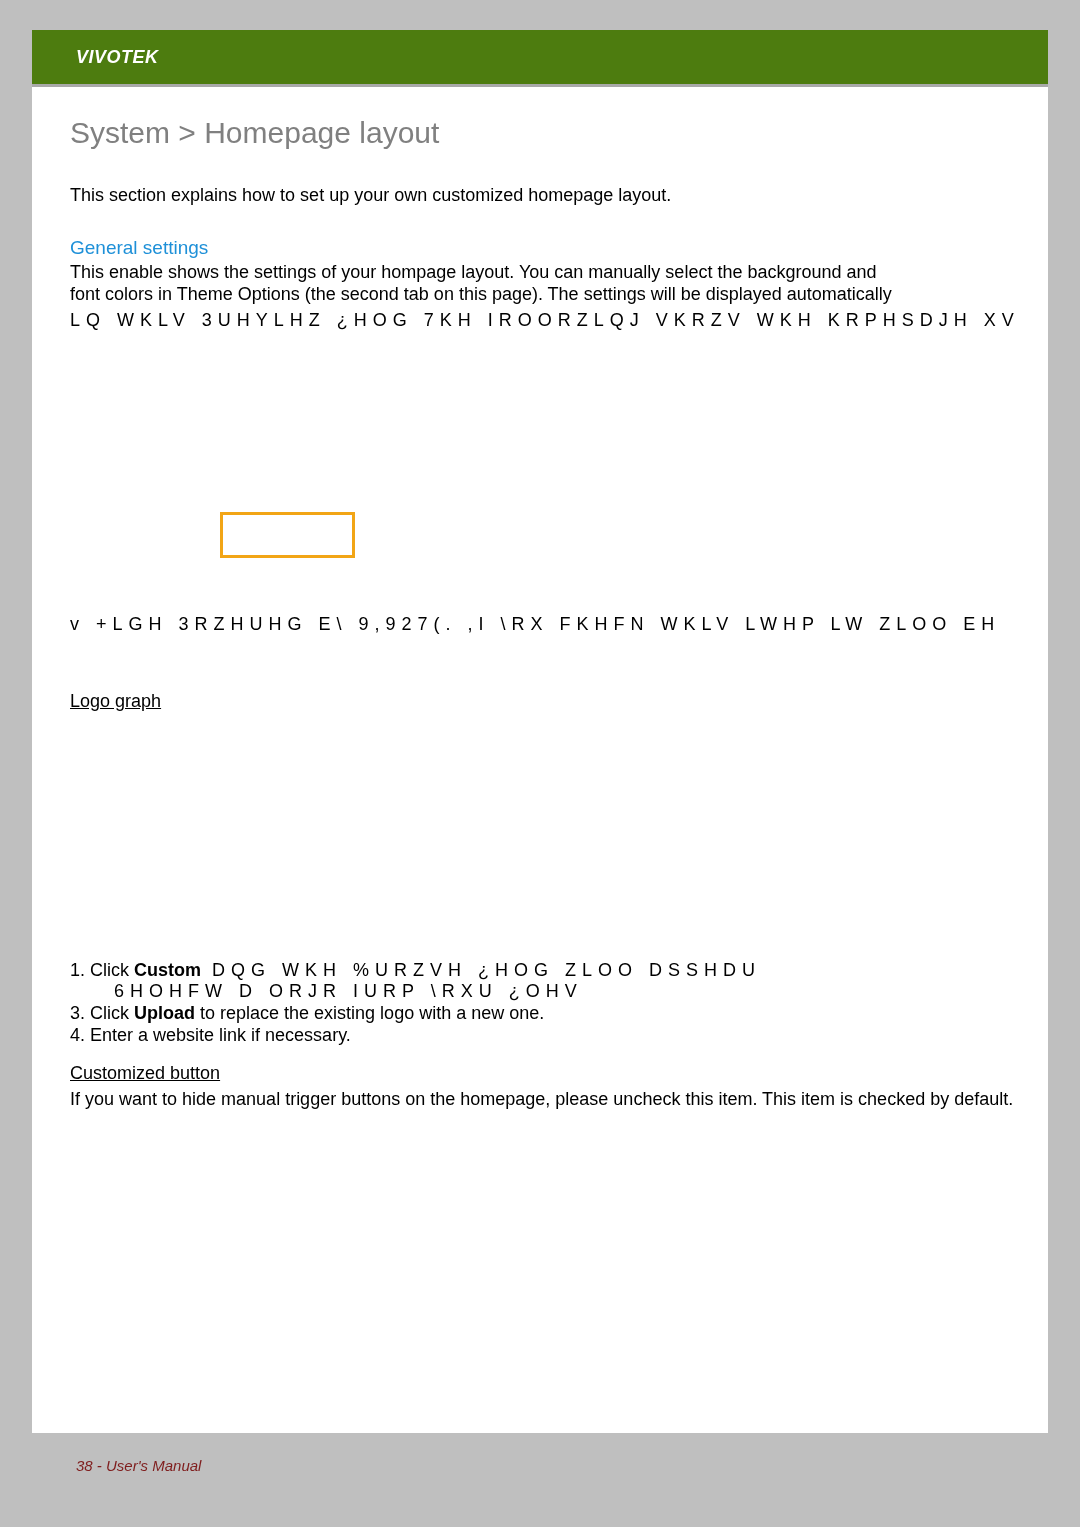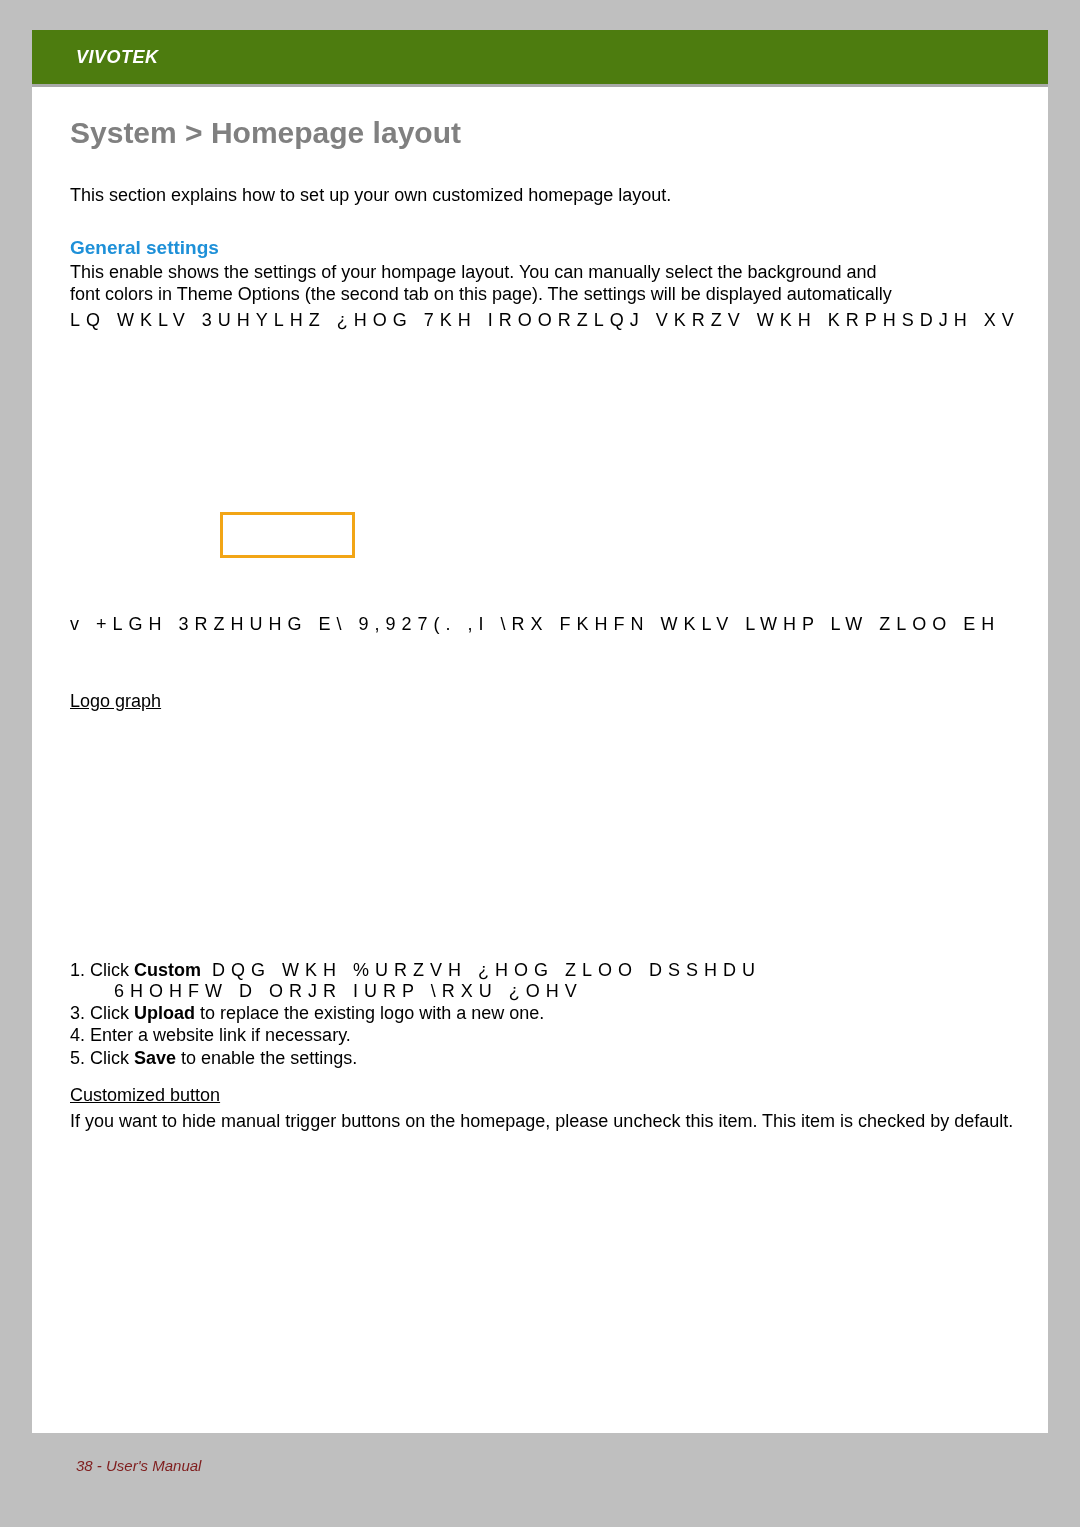--- a/index.html
+++ b/index.html
@@ -42,32 +42,32 @@
     background: #a9a9a9;
   }
   .content {
     position: absolute;
     left: 38px;
     right: 20px;
     top: 86px;
   }
   .h1 {
     font-size: 30px;
-    font-weight: 700;
+    font-weight: 400;
     color: #808080;
     margin-bottom: 34px;
   }
   .body-text {
     font-size: 18px;
     color: #000;
     line-height: 1.25;
   }
   .section-heading {
     font-size: 19px;
-    font-weight: bold;
+    font-weight: normal;
     color: #1e90d8;
     margin-top: 30px;
     margin-bottom: 2px;
   }
   .justified {
     text-align: justify;
   }
   .wide-letters {
     letter-spacing: 6px;
     white-space: nowrap;
@@ -184,23 +184,20 @@
     </div>
 
     <div class="indent-step">6HOHFW D ORJR IURP \RXU ¿OHV</div>
 
     <div class="step-line">
       <span>3. Click </span><b>Upload</b><span> to replace the existing logo with a new one.</span>
     </div>
 
     <div class="step-line">4. Enter a website link if necessary.</div>
 
-    <div class="step-line">
-      <span>5. Click </span><b>Save</b><span> to enable the settings.</span>
-    </div>
 
     <span class="sub-underline mt16">Customized button</span>
     <div class="body-text mt4">If you want to hide manual trigger buttons on the homepage, please uncheck this item. This item is checked by default.</div>
 
   </div>
 
   <div class="footer-band">
     <span class="footer-text">38 - User's Manual</span>
   </div>
 

